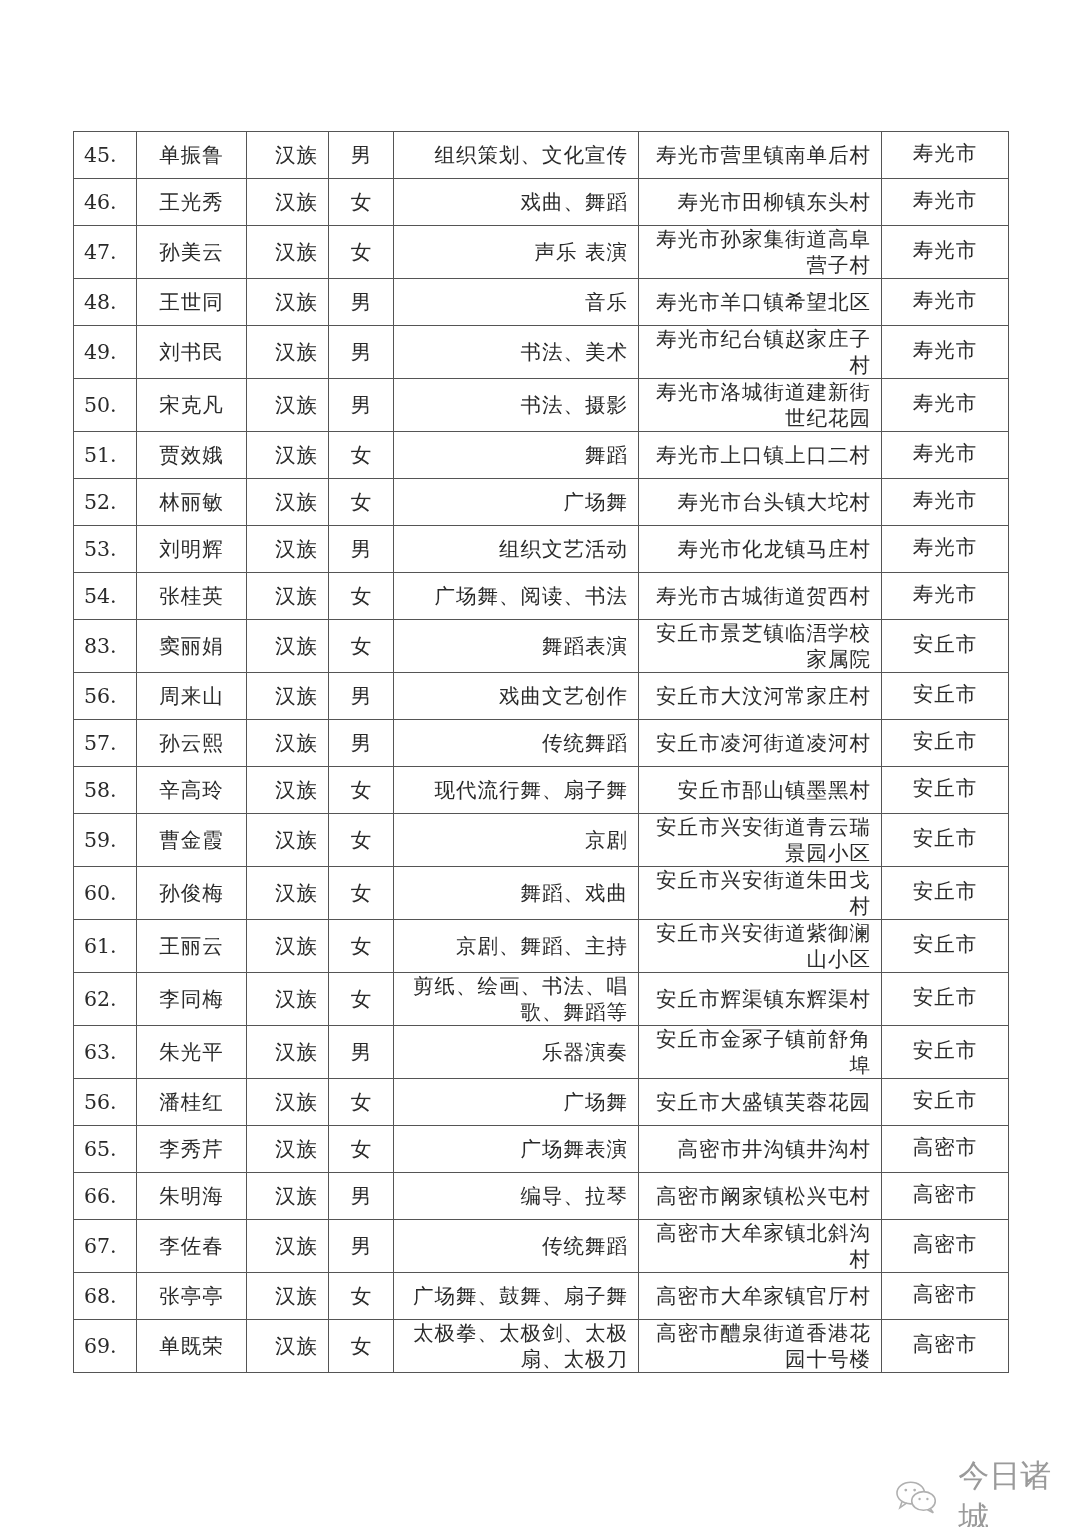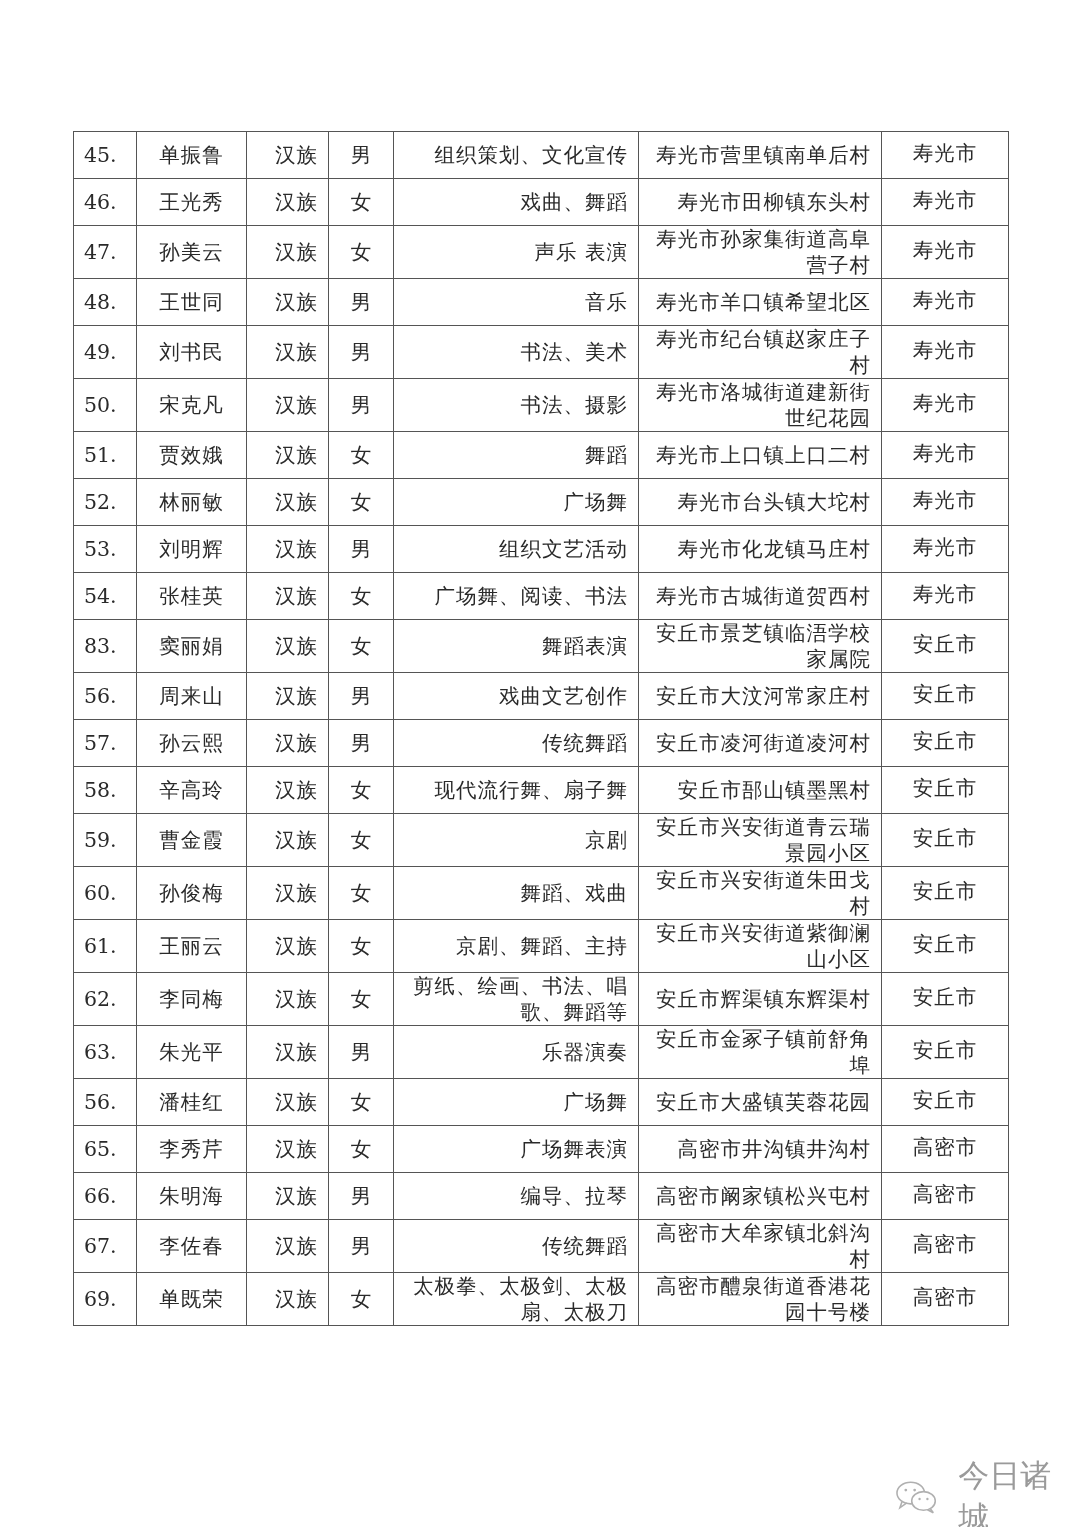--- a/index.html
+++ b/index.html
@@ -256,20 +256,29 @@
         </tr>
         <tr class="r2">
           <td class="c-no">67.</td>
           <td class="c-name">李佐春</td>
           <td class="c-eth">汉族</td>
           <td class="c-sex">男</td>
           <td class="c-skill">传统舞蹈</td>
           <td class="c-addr">高密市大牟家镇北斜沟村</td>
           <td class="c-city">高密市</td>
         </tr>
+        <tr class="r1">
+          <td class="c-no">68.</td>
+          <td class="c-name">张亭亭</td>
+          <td class="c-eth">汉族</td>
+          <td class="c-sex">女</td>
+          <td class="c-skill">广场舞、鼓舞、扇子舞</td>
+          <td class="c-addr">高密市大牟家镇官厅村</td>
+          <td class="c-city">高密市</td>
+        </tr>
         <tr class="r2">
           <td class="c-no">69.</td>
           <td class="c-name">单既荣</td>
           <td class="c-eth">汉族</td>
           <td class="c-sex">女</td>
           <td class="c-skill">太极拳、太极剑、太极扇、太极刀</td>
           <td class="c-addr">高密市醴泉街道香港花园十号楼</td>
           <td class="c-city">高密市</td>
         </tr>
       </tbody>

